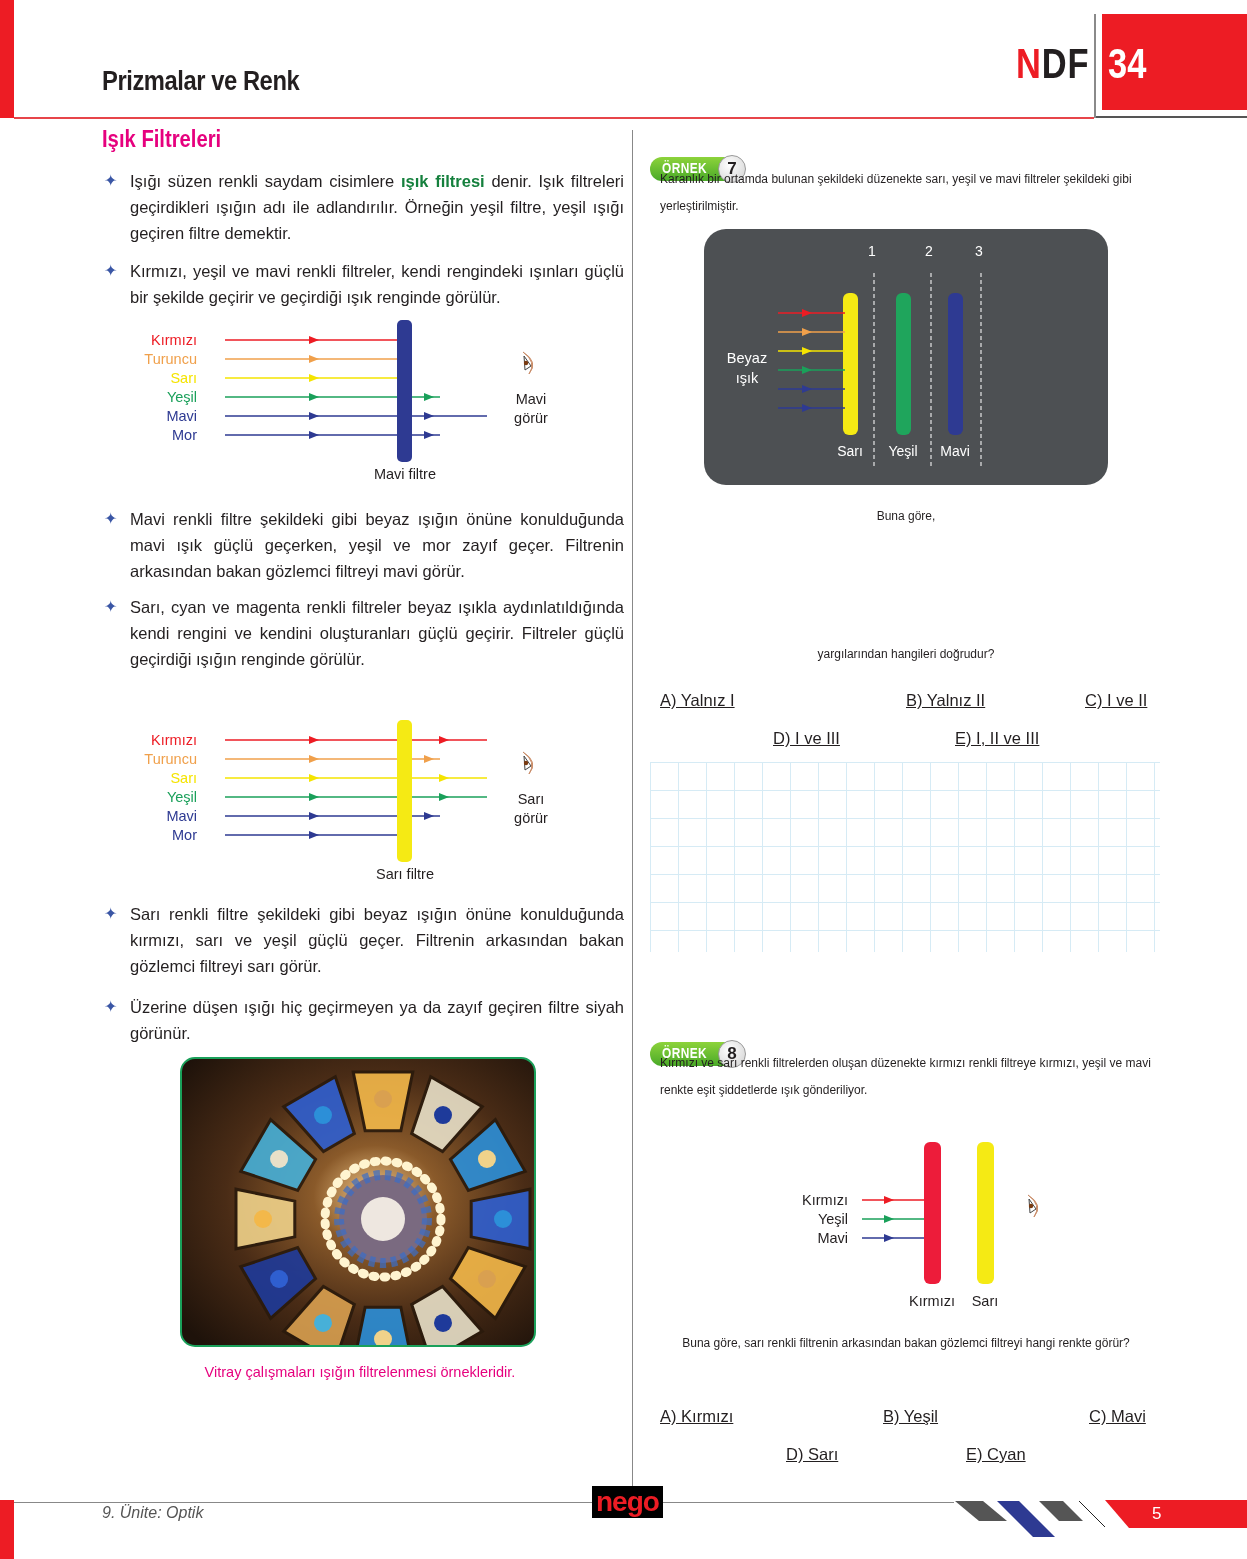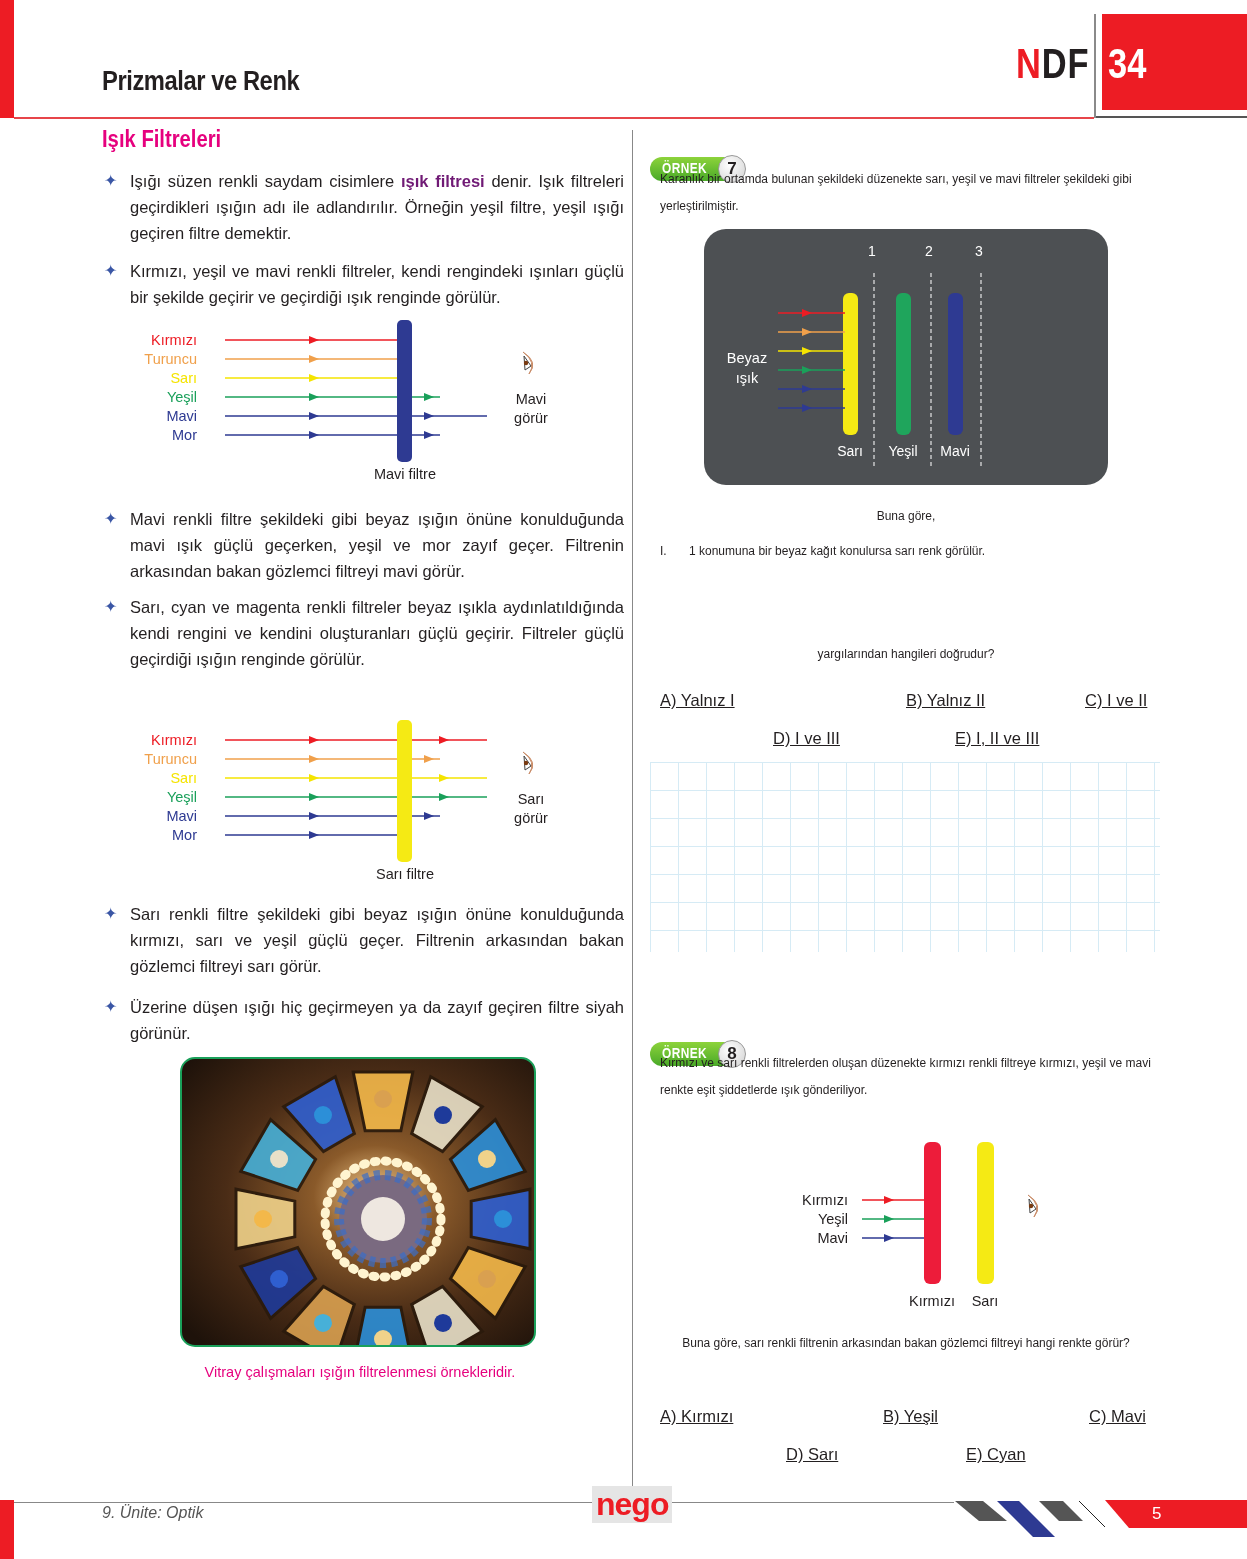--- a/index.html
+++ b/index.html
@@ -13,34 +13,34 @@
   .ndf .n{color:#ed1c24;}
   .ndf-sep{left:1094px;top:14px;width:2px;height:104px;background:#8a8a8a;}
   .ndf-box{left:1102px;top:14px;width:145px;height:96px;background:#ed1c24;}
   .ndf-num{left:1108px;top:40px;font-size:42px;font-weight:bold;color:#fff;transform:scaleX(0.82);transform-origin:left;}
   .ndf-underline{left:1096px;top:116px;width:151px;height:2px;background:#555;}
   .col-divider{left:632px;top:130px;width:1px;height:1360px;background:#888;}
   .section-title{left:102px;top:126px;font-size:23px;font-weight:bold;color:#e6007e;transform:scaleX(0.88);transform-origin:left;}
   .bullet{position:absolute;left:104px;width:520px;font-size:16.5px;line-height:26px;}
   .bullet .star{position:absolute;left:0;top:0;color:#3a56a5;font-size:16px;}
   .bullet .txt{margin-left:26px;display:block;text-align:justify;}
-  .bullet b.pink{color:#701a75;}
+  .bullet b.pink{color:#15803d;}
   .right-text{position:absolute;left:660px;width:492px;font-size:12px;line-height:27px;}
   .ornek{position:absolute;left:650px;height:28px;width:94px;margin-top:24px;}
   .ornek .pill{position:absolute;left:0;top:2px;width:86px;height:24px;border-radius:12px;background:linear-gradient(#8dd33b,#49a928);}
   .ornek .lbl{position:absolute;left:12px;top:5px;color:#fff;font-weight:bold;font-size:14px;letter-spacing:0.5px;transform:scaleX(0.85);transform-origin:left;}
   .ornek .num{position:absolute;left:68px;top:0;width:26px;height:26px;border-radius:50%;background:radial-gradient(circle at 40% 35%,#fff,#d0d0d0);border:1px solid #999;font-weight:bold;font-size:17px;text-align:center;line-height:26px;}
   .bold{font-weight:normal;text-align:center;}
   .opt{position:absolute;font-size:16.5px;text-decoration:underline;}
   .grid{left:650px;top:762px;width:510px;height:190px;
     background-image:linear-gradient(to right,#d6ebf5 1px,transparent 1px),linear-gradient(to bottom,#d6ebf5 1px,transparent 1px);
     background-size:28px 28px;}
   .footer-line{left:14px;top:1502px;width:940px;height:1px;background:#888;}
   .footer-text{left:102px;top:1504px;font-size:16px;font-style:italic;color:#555;}
-  .logo{left:592px;top:1486px;font-size:32px;font-weight:bold;color:#ed1c24;letter-spacing:-1px;background:#e5e5e5;padding:0 4px;}
+  .logo{left:592px;top:1486px;font-size:28px;font-weight:bold;color:#ed1c24;letter-spacing:-1px;background:#000000;padding:0 4px;}
   .pg-box{left:1105px;top:1500px;width:142px;height:28px;background:#ed1c24;clip-path:polygon(0 0,100% 0,100% 100%,24px 100%);}
   .pg-num{left:1152px;top:1504px;font-size:17px;color:#fff;}
   .caption{left:150px;top:1364px;width:420px;text-align:center;font-size:14.5px;color:#e6007e;}
   svg text{font-family:"Liberation Sans",sans-serif;}
 </style>
 </head>
 <body>
 
 <div class="abs redbar-top"></div>
 <div class="abs hdr-line"></div>
@@ -239,21 +239,20 @@
     <line x1="74" y1="160" x2="141" y2="160" stroke="#2e3a92" stroke-width="1.3"></line>
     <polygon points="98,156 108,160 98,164" fill="#2e3a92"></polygon>
     <line x1="74" y1="179" x2="141" y2="179" stroke="#2e3a92" stroke-width="1.3"></line>
     <polygon points="98,175 108,179 98,183" fill="#2e3a92"></polygon>
     <text x="43" y="134" text-anchor="middle" font-size="14.5" fill="#fff">Beyaz</text>
     <text x="43" y="154" text-anchor="middle" font-size="14.5" fill="#fff">ışık</text>
   </svg>
 
 <div class="right-text bold" style="top:503px">Buna göre,</div>
 <div class="right-text" style="top:538px">
-  <div style="height:32px"><span style="display:inline-block;width:29px">I.</span><span>1 konumuna bir beyaz kağıt konulursa sarı renk görülür.</span></div>
 </div>
 <div class="right-text bold" style="top:641px">yargılarından hangileri doğrudur?</div>
 
 <span class="opt" style="left:660px;top:691px">A) Yalnız I</span>
 <span class="opt" style="left:906px;top:691px">B) Yalnız II</span>
 <span class="opt" style="left:1085px;top:691px">C) I ve II</span>
 <span class="opt" style="left:773px;top:729px">D) I ve III</span>
 <span class="opt" style="left:955px;top:729px">E) I, II ve III</span>
 
 <div class="abs grid"></div>

